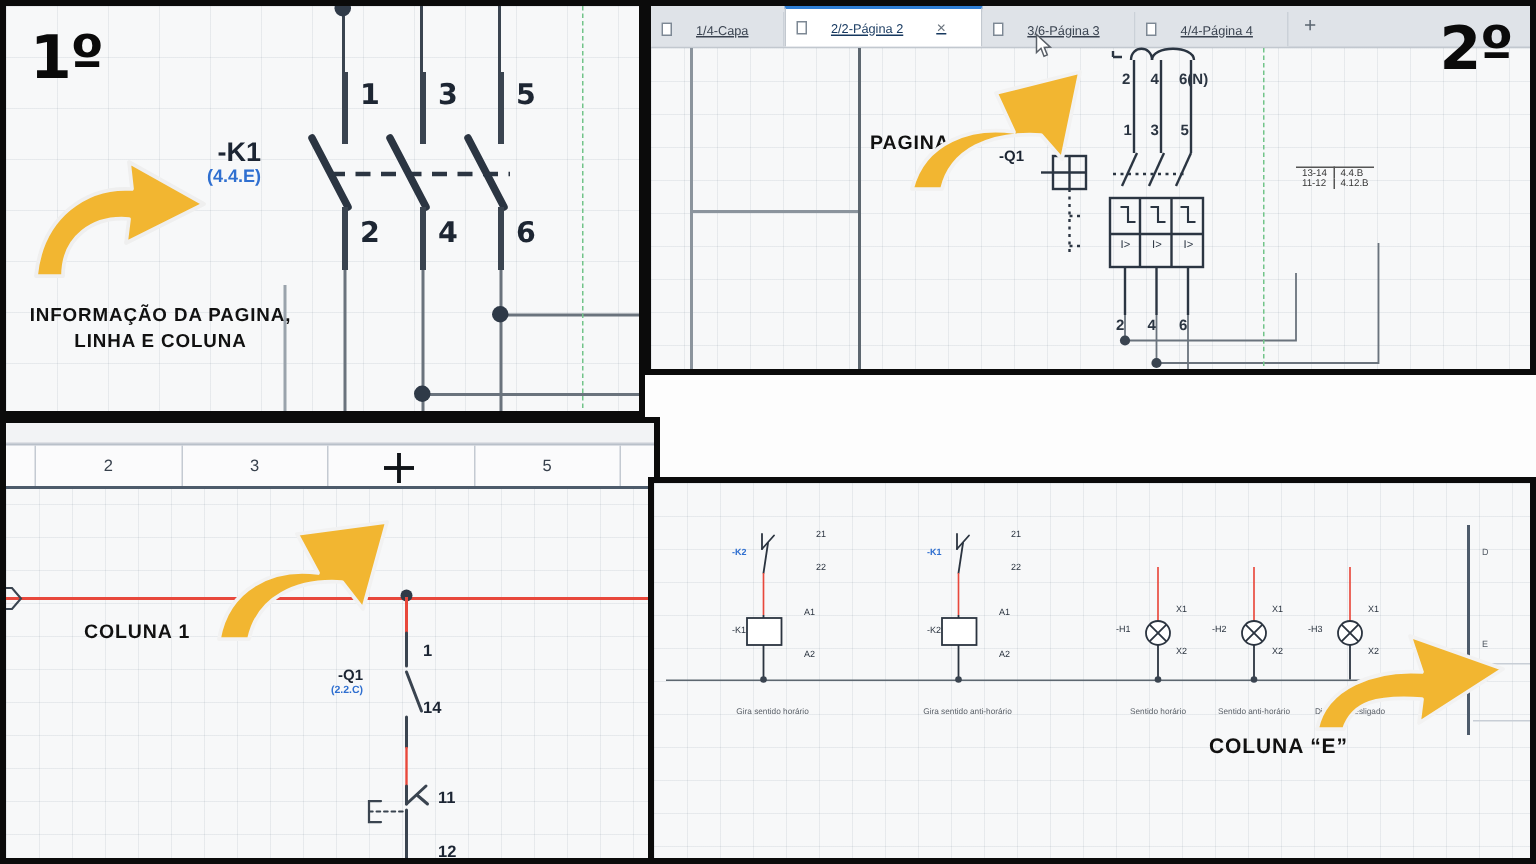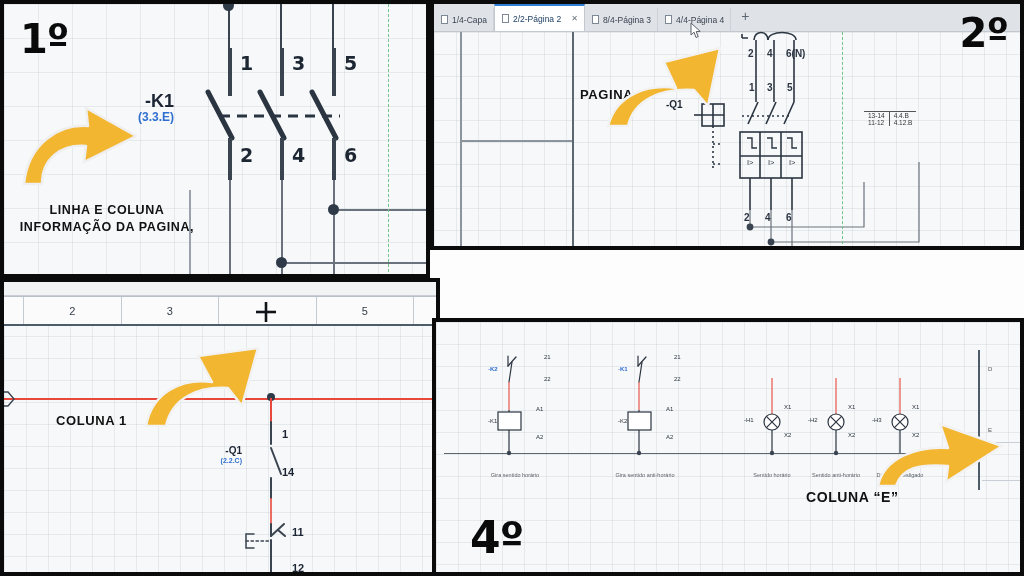--- a/index.html
+++ b/index.html
@@ -38,23 +38,23 @@
          font-family:"DejaVu Sans", sans-serif; }
   .greendash{ position:absolute; width:0; border-left:1.5px dashed #72c48a; }
   .devlabel{ position:absolute; text-align:right; }
   .devlabel .n{ font-size:18px; font-weight:bold; color:#1c2533; display:block; line-height:1.05;}
   .devlabel .x{ font-size:12px; font-weight:bold; color:#2f6fd0; display:block; line-height:1.1;}
 
   
   #p2{ left:430px; top:0; width:594px; height:250px; }
   .tabbar{ position:absolute; left:0; top:0; right:0; height:28px;
            background:#dfe3e8; border-bottom:1px solid #c2c8cf; display:flex; align-items:flex-end;}
-  .tab{ height:23px; display:flex; align-items:center; gap:4px; padding:0 6px 0 7px;
+  .tab{ height:23px; display:flex; align-items:center; gap:16px; padding:0 23px 0 7px;
         font-size:8.5px; color:#3a4350; background:#dfe3e8; border-right:1px solid #cbd1d8;
-        white-space:nowrap; position:relative; }
+        white-space:nowrap; position:relative;text-decoration:underline; }
   .tab.active{ background:#ffffff; height:27px; color:#16385f; border-top:2px solid #2f7fd6;
                border-right:1px solid #c2c8cf; border-left:1px solid #c2c8cf; }
   .tab .pg{ width:7px; height:9px; border:1px solid #7d8894; background:#fff; display:inline-block;}
   .tab .xc{ font-size:8px; color:#6a737d; margin-left:6px; }
   .plusbtn{ font-size:14px; color:#5b6671; padding:0 10px 3px 10px; line-height:1; align-self:center;}
   .cursor{ position:absolute; width:13px; height:17px; }
 
   .xref{ position:absolute; font-size:6.5px; color:#333; font-family:"Liberation Sans",sans-serif;}
   .xref table{ border-collapse:collapse; }
   .xref td{ padding:0 4px; }
@@ -125,30 +125,30 @@
 
       <div class="term" style="left:236px; top:48px;">1</div>
       <div class="term" style="left:288px; top:48px;">3</div>
       <div class="term" style="left:340px; top:48px;">5</div>
       <div class="term" style="left:236px; top:140px;">2</div>
       <div class="term" style="left:288px; top:140px;">4</div>
       <div class="term" style="left:340px; top:140px;">6</div>
 
       <div class="devlabel" style="left:76px; top:88px; width:94px;">
         <span class="n">-K1</span>
-        <span class="x">(3.3.E)</span>
+        <span class="x">(4.4.E)</span>
       </div>
 
       <svg class="arrow" style="left:14px; top:96px; width:122px; height:88px;" viewBox="0 0 122 88">
         <path d="M6 84 C10 44 40 24 70 26 L68 8 L118 36 L66 62 L68 46 C44 44 24 58 24 84 Z" fill="#F2B631" stroke="#efefef" stroke-width="2.5" stroke-linejoin="round"></path>
       </svg>
 
       <div class="callout" style="left:8px; top:198px; width:190px;">
+        <div>INFORMAÇÃO DA PAGINA,</div>
         <div>LINHA E COLUNA</div>
-        <div>INFORMAÇÃO DA PAGINA,</div>
       </div>
 
       <div class="ord" style="left:16px; top:12px; font-size:40px;">1º</div>
     </div>
   </div>
 
   <div class="panel" id="p2">
     <div class="inner">
       <div class="grid fine" style="top:28px;"></div>
 
@@ -157,21 +157,21 @@
           <span class="pg"></span>
           <span>1/4-Capa</span>
         </div>
         <div class="tab active">
           <span class="pg"></span>
           <span>2/2-Página 2</span>
           <span class="xc">✕</span>
         </div>
         <div class="tab">
           <span class="pg"></span>
-          <span>8/4-Página 3</span>
+          <span>3/6-Página 3</span>
         </div>
         <div class="tab">
           <span class="pg"></span>
           <span>4/4-Página 4</span>
         </div>
         <div class="plusbtn">+</div>
       </div>
 
       <svg class="cursor" style="left:256px; top:18px;" viewBox="0 0 13 17">
         <path d="M1 1 L1 13 L4 10.2 L6 15.5 L8.2 14.6 L6.2 9.6 L10.2 9.4 Z" fill="#ffffff" stroke="#5a6068" stroke-width="1"></path>
@@ -436,17 +436,16 @@
       <div class="lbl dark" style="left:436px; top:95px;">-H3</div>
       <div class="lbl dark" style="left:476px; top:82px;">X1</div>
       <div class="lbl dark" style="left:476px; top:110px;">X2</div>
       <div class="caption" style="left:464px; top:150px;">Disjuntor desligado</div>
 
       <svg class="arrow" style="left:440px; top:96px; width:128px; height:72px;" viewBox="0 0 128 72">
         <path d="M2 68 C8 40 40 28 72 30 L64 6 L126 28 L70 64 L72 48 C42 46 26 50 20 68 Z" fill="#F2B631" stroke="#f2f2f2" stroke-width="2.5" stroke-linejoin="round"></path>
       </svg>
       <div class="callout" style="left:370px; top:166px; font-size:14px;">COLUNA “E”</div>
 
-      <div class="ord" style="left:34px; top:190px; font-size:44px;">4º</div>
     </div>
   </div>
 
 </div>
 
 </body></html>

